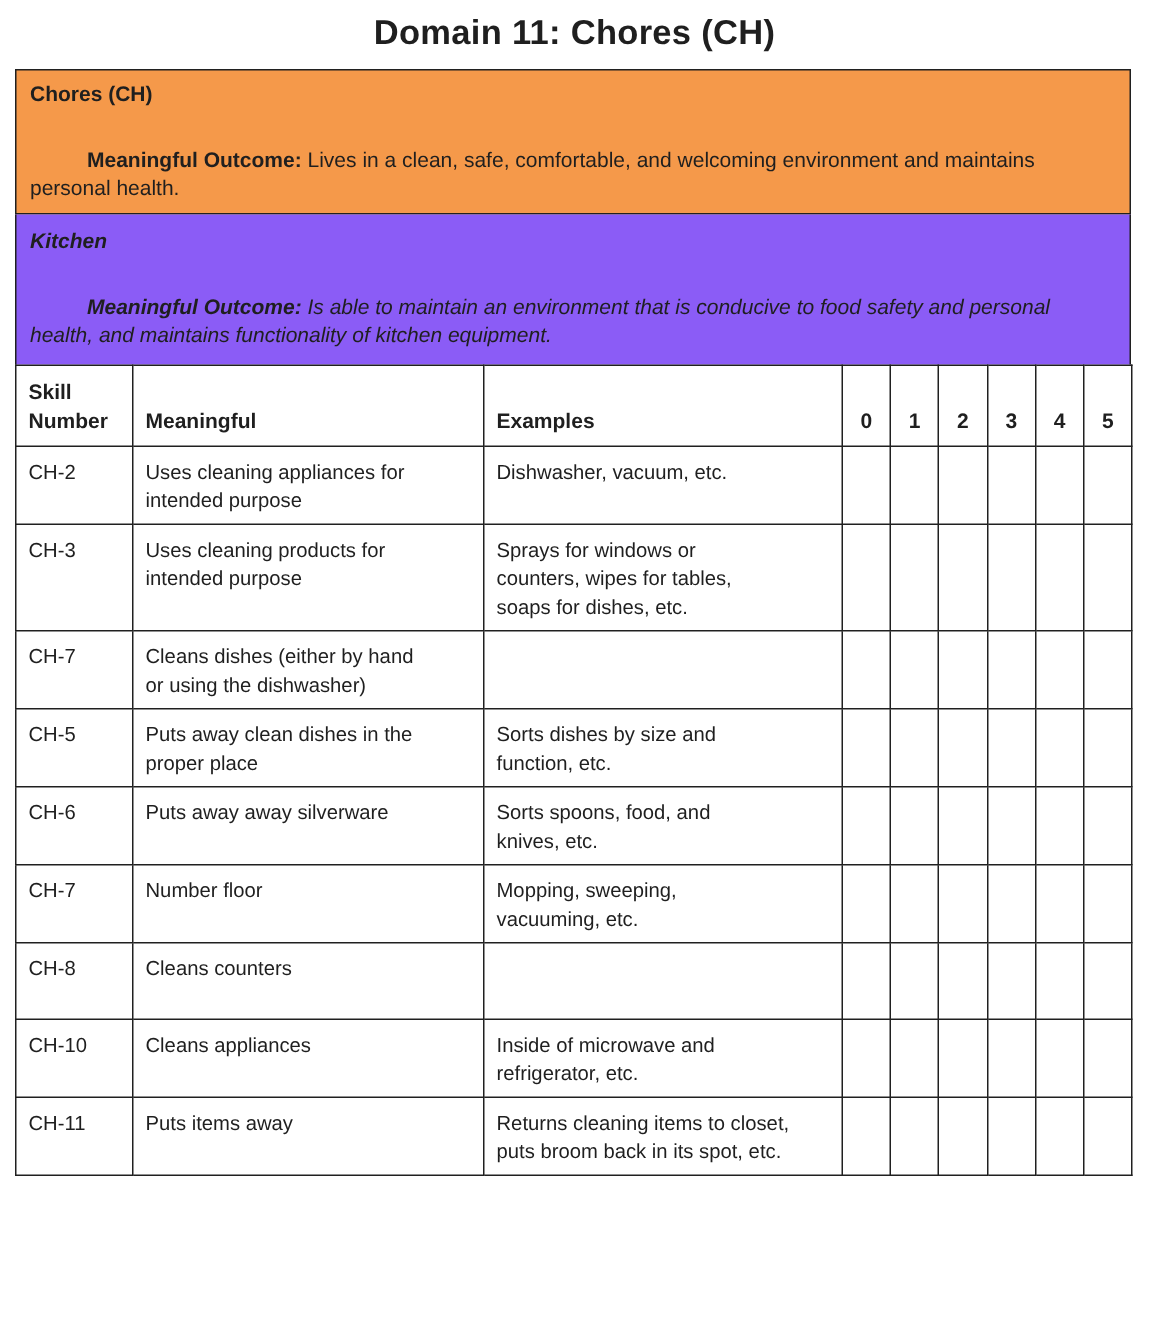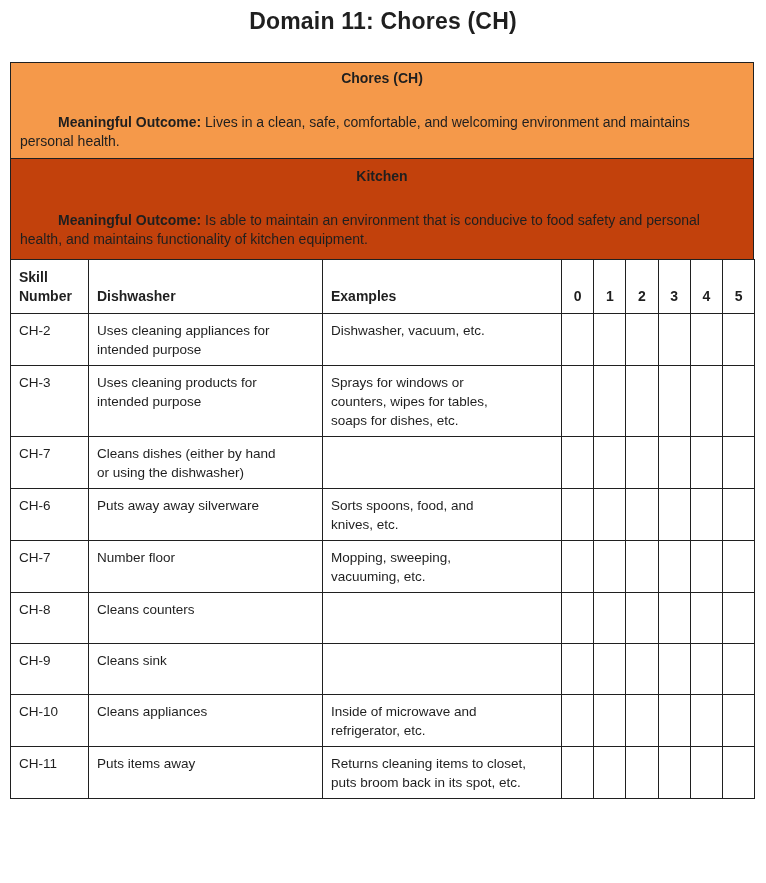--- a/index.html
+++ b/index.html
@@ -11,47 +11,47 @@
     overflow: hidden;
     background: #ffffff;
     font-family: "Liberation Sans", sans-serif;
     color: #1f1f1f;
   }
   .page-title {
     text-align: center;
     font-size: 23px;
     line-height: 30px;
     font-weight: bold;
-    margin: 6px 0 26px 0;
+    margin: 6px 0 10px 0;
     letter-spacing: 0.2px;
   }
   .doc {
     width: 744px;
     margin: 0 0 0 10px;
   }
   .band {
     width: 100%;
   }
   .band-orange {
     background: #F5994A;
     border: 1.5px solid #202020;
     padding: 6px 9px 7px 9px;
   }
   .band-peach {
-    background: #c2410c;
+    background: #8b5cf6;
     border-left: 1.5px solid #202020;
     border-right: 1.5px solid #202020;
     padding: 8px 9px 10px 9px;
+    font-style: italic;
   }
   .band-title {
     font-weight: bold;
     font-size: 14px;
     line-height: 19px;
     margin-bottom: 6px;
-    text-align: center;
   }
   .band-text {
     font-size: 14px;
     line-height: 19px;
     white-space: pre-line;
   }
   .band-text .outcome-label {
     font-weight: bold;
     padding-left: 38px;
   }
@@ -123,21 +123,21 @@
         <col class="c-score">
         <col class="c-score">
       <col class="c-score">
         <col class="c-score">
         <col class="c-score">
     </colgroup>
     <thead>
       <tr>
         <th>Skill
 Number</th>
-        <th>Dishwasher</th>
+        <th>Meaningful</th>
         <th>Examples</th>
         <th class="score-h">0</th>
         <th class="score-h">1</th>
         <th class="score-h">2</th>
         <th class="score-h">3</th>
         <th class="score-h">4</th>
         <th class="score-h">5</th>
       </tr>
     </thead>
     <tbody>
@@ -173,20 +173,33 @@
 or using the dishwasher)</td>
     <td></td>
     <td></td>
     <td></td>
     <td></td>
     <td></td>
     <td></td>
     <td></td>
   </tr>
         <tr>
+    <td>CH-5</td>
+    <td>Puts away clean dishes in the
+proper place</td>
+    <td>Sorts dishes by size and
+function, etc.</td>
+    <td></td>
+    <td></td>
+    <td></td>
+    <td></td>
+    <td></td>
+    <td></td>
+  </tr>
+        <tr>
     <td>CH-6</td>
     <td>Puts away away silverware</td>
     <td>Sorts spoons, food, and
 knives, etc.</td>
     <td></td>
     <td></td>
     <td></td>
     <td></td>
     <td></td>
     <td></td>
@@ -208,31 +221,20 @@
     <td>Cleans counters</td>
     <td></td>
     <td></td>
     <td></td>
     <td></td>
     <td></td>
     <td></td>
     <td></td>
   </tr>
         <tr>
-    <td>CH-9</td>
-    <td>Cleans sink</td>
-    <td></td>
-    <td></td>
-    <td></td>
-    <td></td>
-    <td></td>
-    <td></td>
-    <td></td>
-  </tr>
-        <tr>
     <td>CH-10</td>
     <td>Cleans appliances</td>
     <td>Inside of microwave and
 refrigerator, etc.</td>
     <td></td>
     <td></td>
     <td></td>
     <td></td>
     <td></td>
     <td></td>

